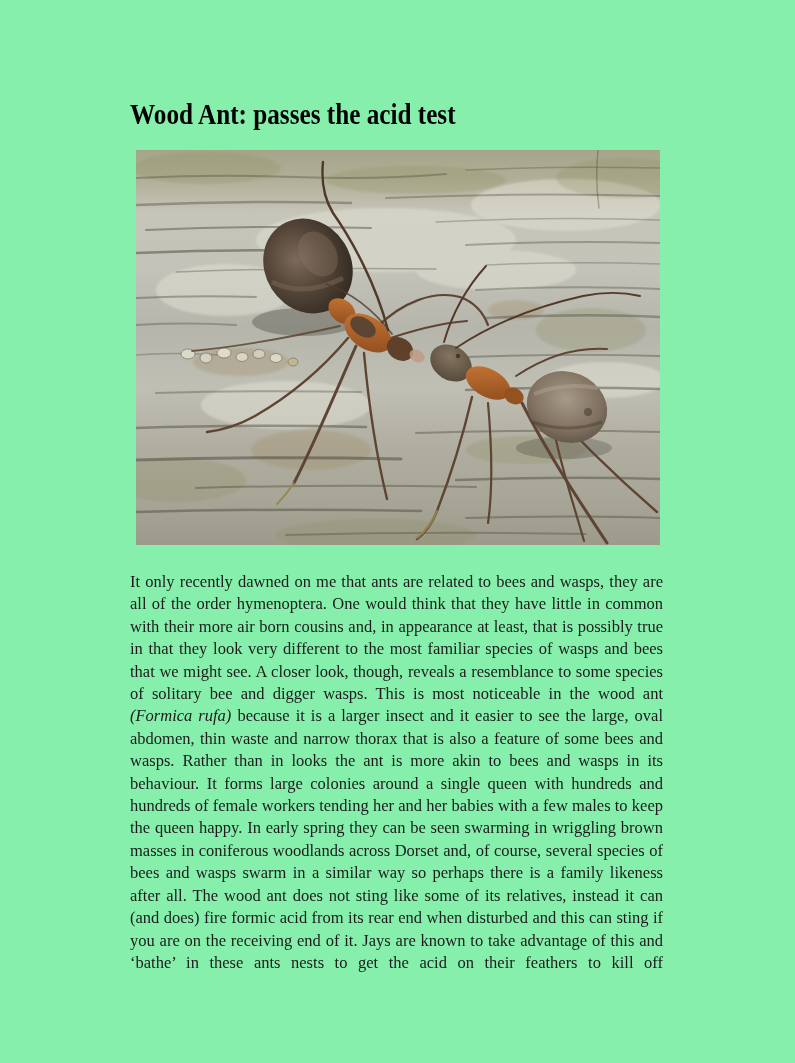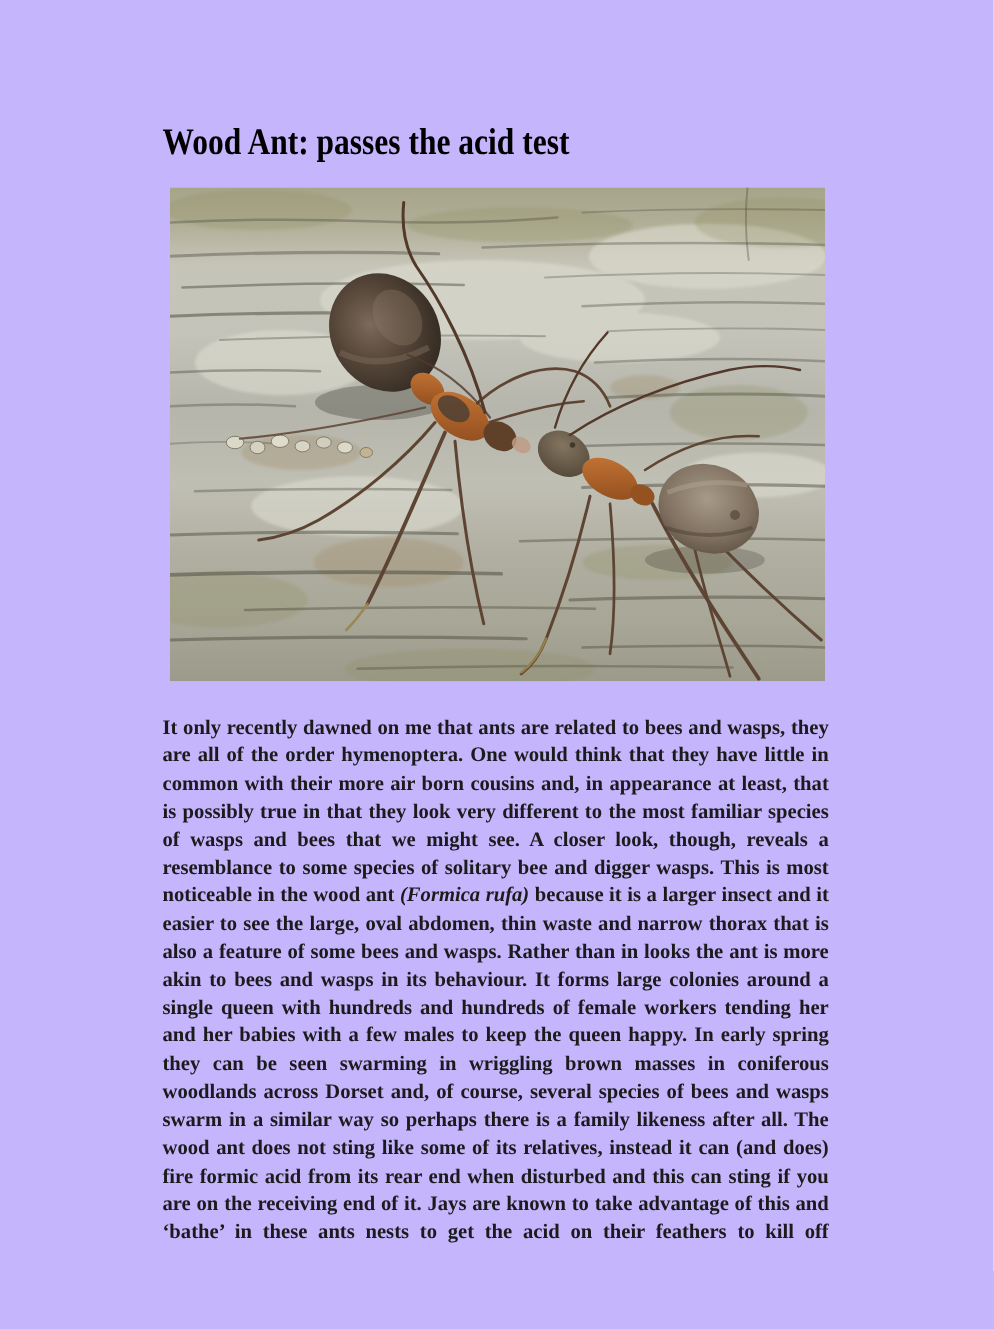--- a/index.html
+++ b/index.html
@@ -1,19 +1,19 @@
 <!DOCTYPE html>
 <html><head>
 <meta charset="utf-8">
 <style>
   html,body{margin:0;padding:0;background:#ffffff;}
   .page{
     position:relative;
     width:795px;height:1063px;
-    background:#c4b5fd;
+    background:#86efac;
     font-family:"Liberation Serif", serif;
     overflow:hidden;
   }
   .title{
     position:absolute;
     left:130px;top:99px;
     margin:0;
     font-size:30px;
     font-weight:bold;
     line-height:1;
@@ -32,21 +32,20 @@
   .bodytext{
     position:absolute;
     left:130px;top:571px;
     width:533px;
     margin:0;
     font-size:16.5px;
     line-height:22.4px;
     color:#1b1b1b;
     text-align:justify;
     text-align-last:justify;
-    font-weight:bold;
   }
   .italic{font-style:italic;}
   .pageno{
     position:absolute;
     left:0;right:0;top:1017px;
     text-align:center;
     font-size:15px;
     color:#575757;
   }
 </style>

